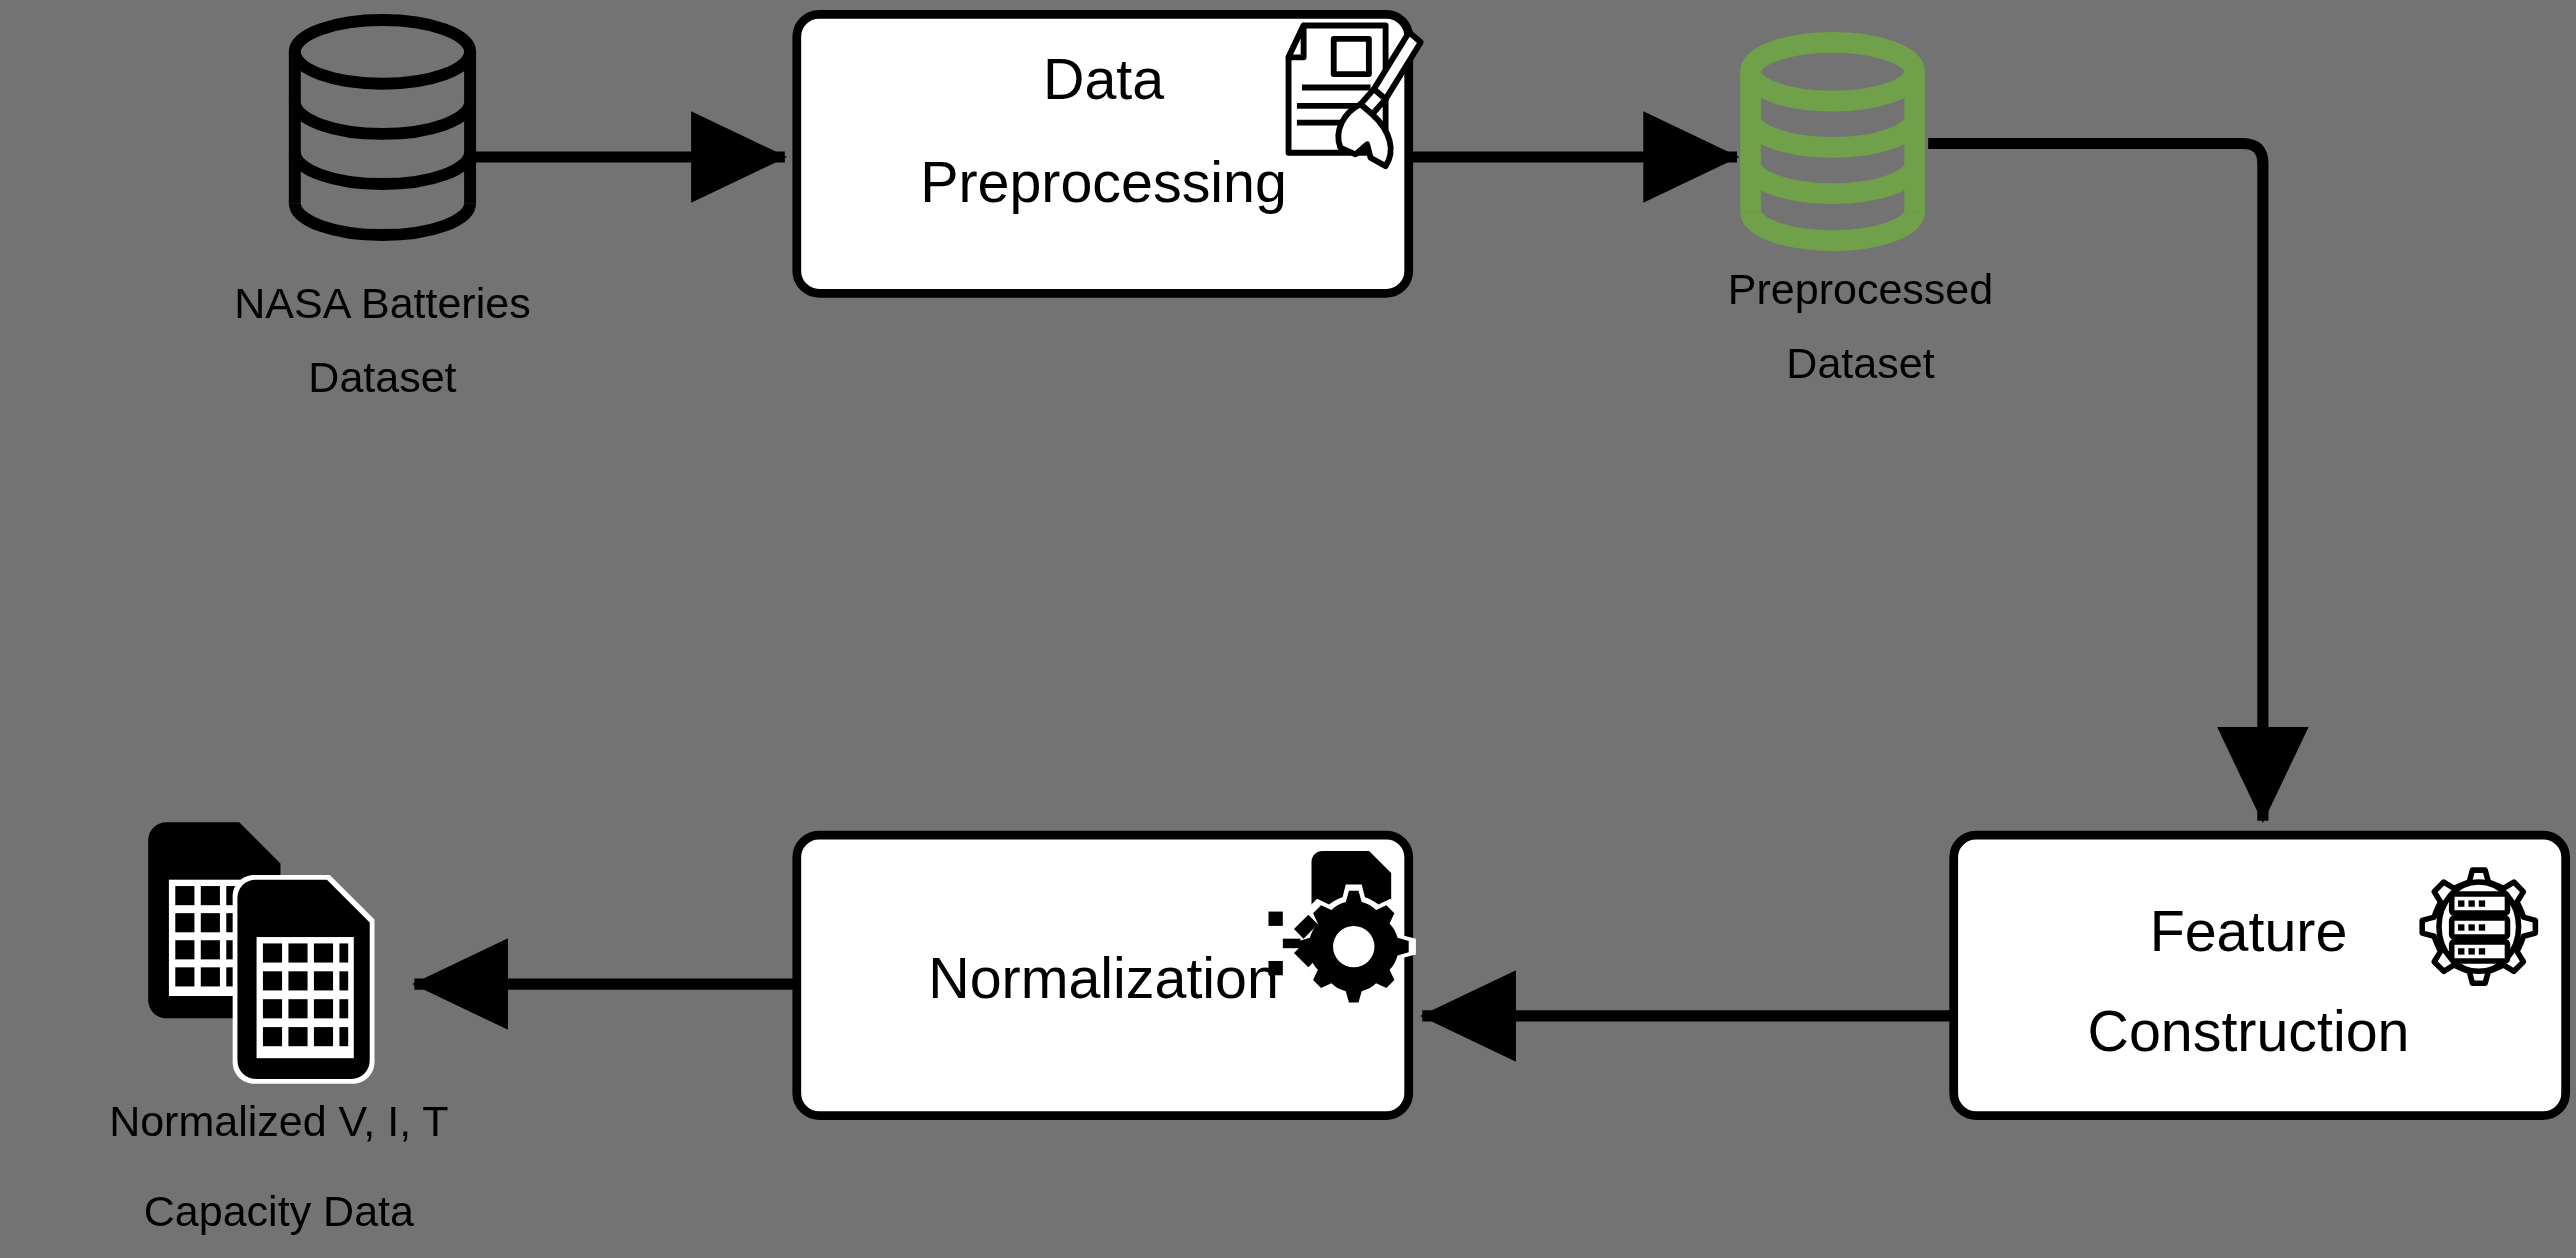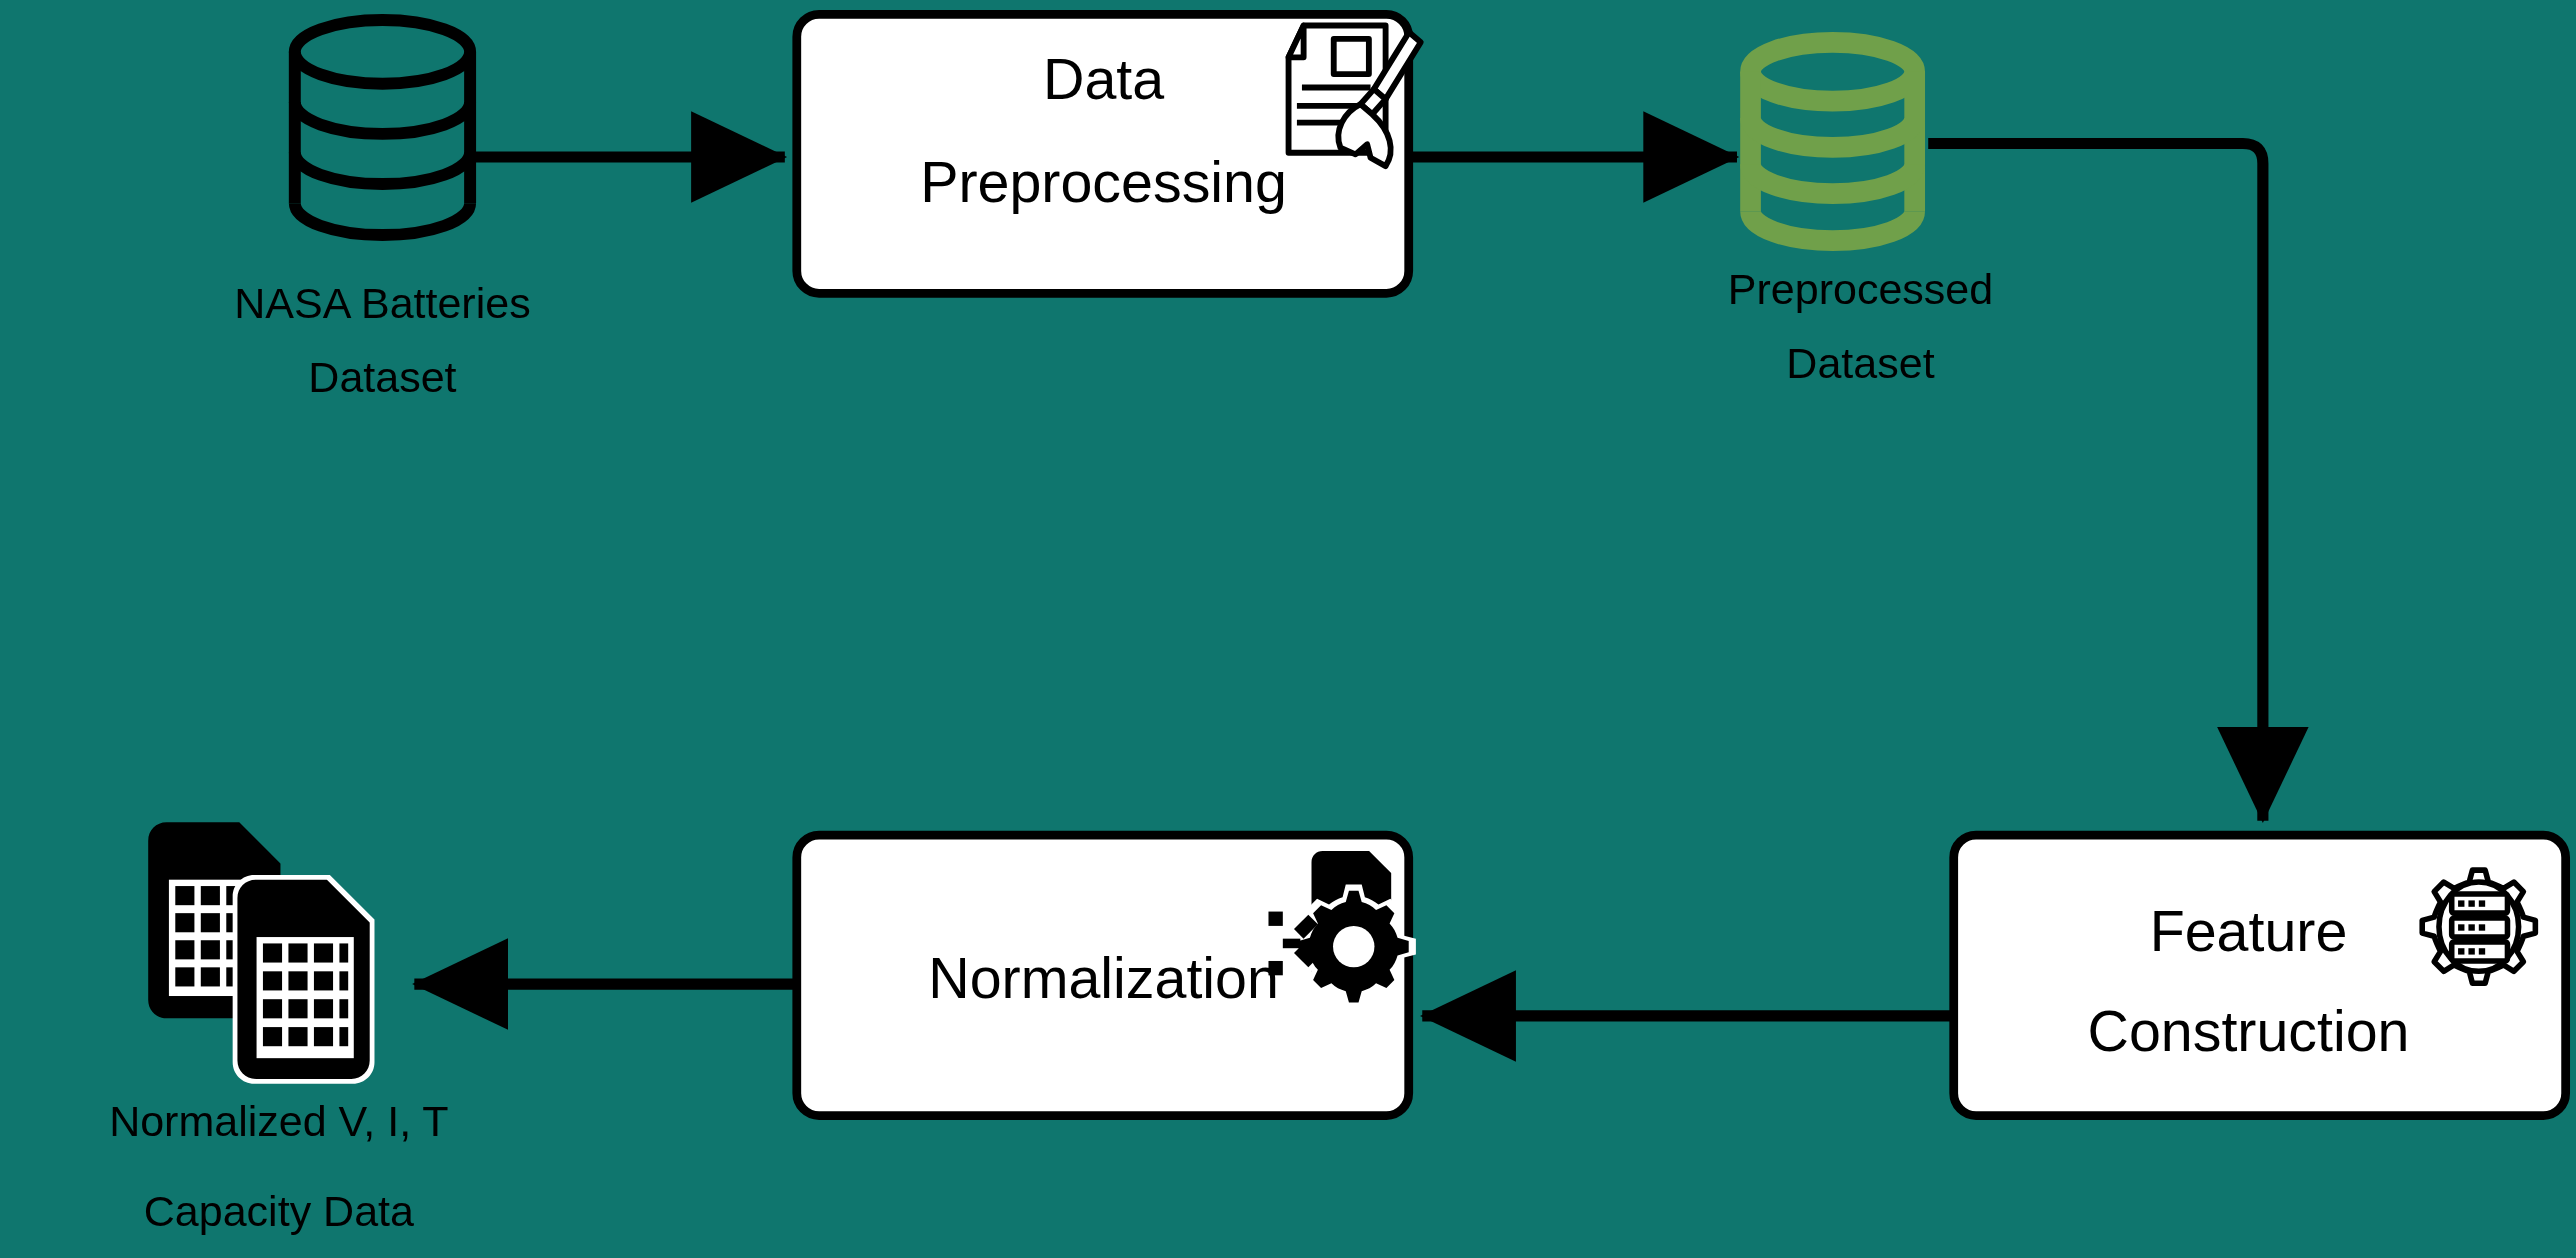--- a/index.html
+++ b/index.html
@@ -4,21 +4,21 @@
 <style>
   html, body {
     margin: 0;
     padding: 0;
     background: #ffffff;
   }
   #canvas {
     position: relative;
     width: 2576px;
     height: 1259px;
-    background: #0f766e;
+    background: #737373;
     font-family: "Liberation Sans", sans-serif;
     overflow: hidden;
   }
   svg.layer {
     position: absolute;
     top: 0;
     left: 0;
     width: 2576px;
     height: 1259px;
   }

